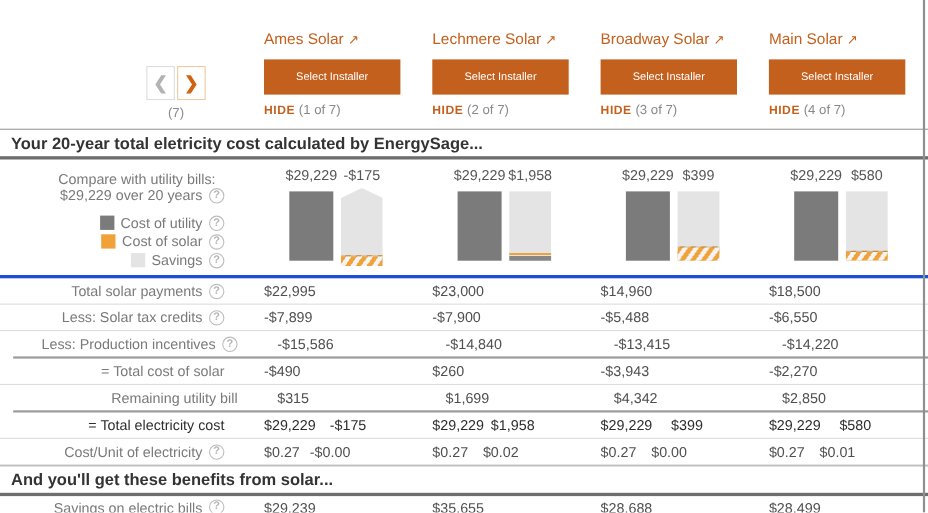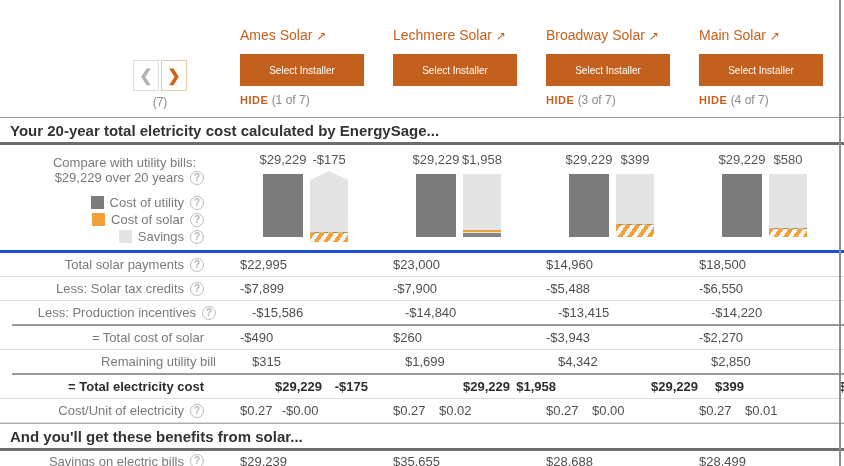--- a/index.html
+++ b/index.html
@@ -67,21 +67,21 @@
            clip-path:polygon(0 9px,50% 0,100% 9px,100% 100%,0 100%); }
   .bl-c1 .hatch { height:10px; }
   .bl-c2 .stripe { position:absolute; left:0; right:0; bottom:0; height:8px;
            background:linear-gradient(#e4e4e4 0 1px,#f0a239 1px 3px,#e4e4e4 3px 4px,#868686 4px 8px); }
   .bl-c3 .hatch { height:13px; }
   .bl-c4 .hatch { height:9px; }
 
   
   .row { height:24px; border-bottom:1px solid #ddd; font-size:13px; align-items:center; }
   .row-heavy { border-bottom:2px solid #9a9a9a; height:25px;margin-left:12px; }
-  .row-bold { font-weight:bold; color:#2d2d2d;gap:35px; }
+  .row-bold { font-weight:normal; color:#2d2d2d; }
   .row-bold .lbl { color:#2d2d2d; }
   .lbl { display:flex; justify-content:flex-end; align-items:center; gap:6px;
          padding-right:36px; color:#7a7a7a; text-align:right; }
   .cell { display:flex; justify-content:flex-start; padding-right:46px; color:#4f4f4f; }
   .row-bold .cell { color:#2d2d2d; }
   .val { text-align:right; white-space:nowrap; }
   .val-b { min-width:40px; text-align:right; white-space:nowrap; margin-left:6px; }
   .row-last { border-bottom:2px solid #666; height:22px; }
 </style>
 </head>
@@ -104,20 +104,21 @@
 
   <div class="inst-cell">
     <div class="inst-name"><span>Ames Solar</span> <span class="ext">↗</span></div>
     <button class="select-btn">Select Installer</button>
     <div class="hide-line"><span class="hide-link">HIDE</span> <span>(1 of 7)</span></div>
   </div>
 
   <div class="inst-cell">
     <div class="inst-name"><span>Lechmere Solar</span> <span class="ext">↗</span></div>
     <button class="select-btn">Select Installer</button>
+    <div class="hide-line"><span class="hide-link">HIDE</span> <span>(2 of 7)</span></div>
   </div>
 
   <div class="inst-cell">
     <div class="inst-name"><span>Broadway Solar</span> <span class="ext">↗</span></div>
     <button class="select-btn">Select Installer</button>
     <div class="hide-line"><span class="hide-link">HIDE</span> <span>(3 of 7)</span></div>
   </div>
 
   <div class="inst-cell">
     <div class="inst-name"><span>Main Solar</span> <span class="ext">↗</span></div>

